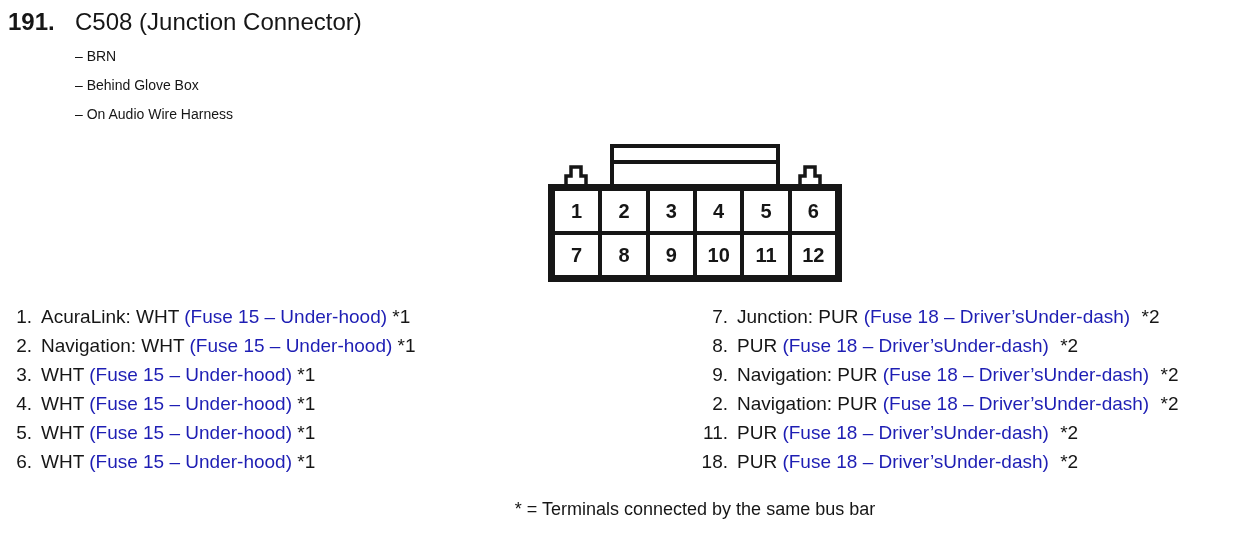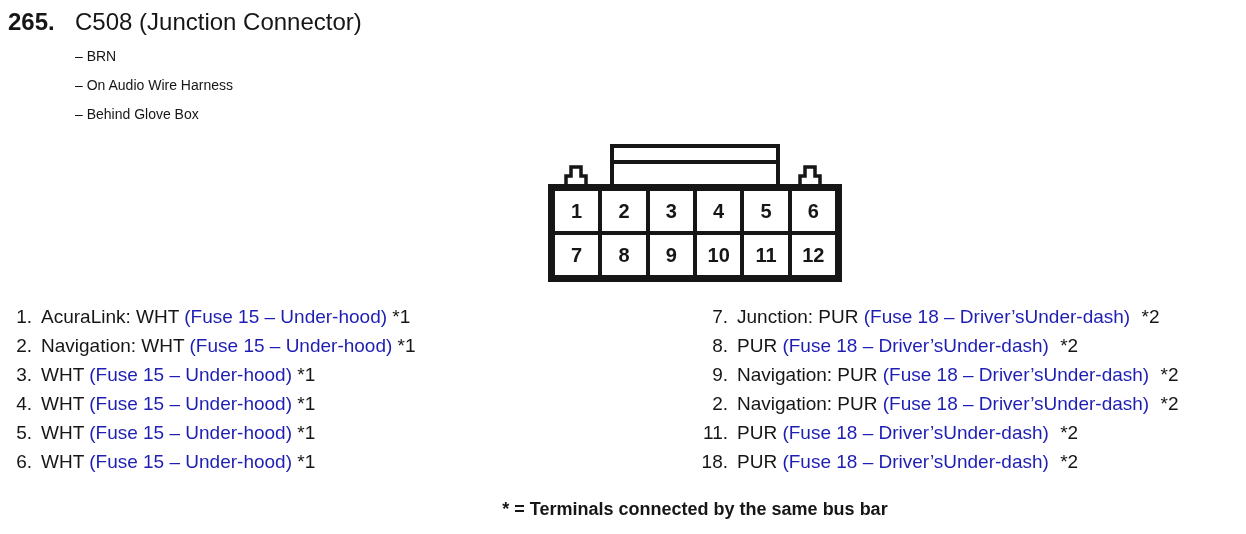--- a/index.html
+++ b/index.html
@@ -81,35 +81,35 @@
     display: inline-block; text-align: right; margin-right: 9px;
   }
   .pin-list-left  .pin-num { width: 24px; }
   .pin-list-right .pin-num { width: 40px; }
   .fuse { color: var(--link-blue); }
   .pin-list-right .note { margin-left: 6px; }
 
   
   .footnote {
     position: absolute; left: 345px; top: 499px; width: 700px;
-    text-align: center; font-size: 18px; font-weight: bold;
+    text-align: center; font-size: 18px;
   }
 </style>
 </head>
 <body>
 
 <div class="page">
 
-  <div class="title-num">265.</div>
+  <div class="title-num">191.</div>
   <div class="title-text">C508 (Junction Connector)</div>
 
   <div class="details">
     <div>– BRN</div>
+    <div>– Behind Glove Box</div>
     <div>– On Audio Wire Harness</div>
-    <div>– Behind Glove Box</div>
   </div>
 
   <div class="connector">
     <div class="latch"></div>
     <svg class="tab tab-left" viewBox="0 0 24 19">
       <path d="M2,19 V11 H7 V2 H17 V11 H22 V19" fill="#ffffff" stroke="#161616" stroke-width="3.5"></path>
     </svg>
     <svg class="tab tab-right" viewBox="0 0 24 19">
       <path d="M2,19 V11 H7 V2 H17 V11 H22 V19" fill="#ffffff" stroke="#161616" stroke-width="3.5"></path>
     </svg>

